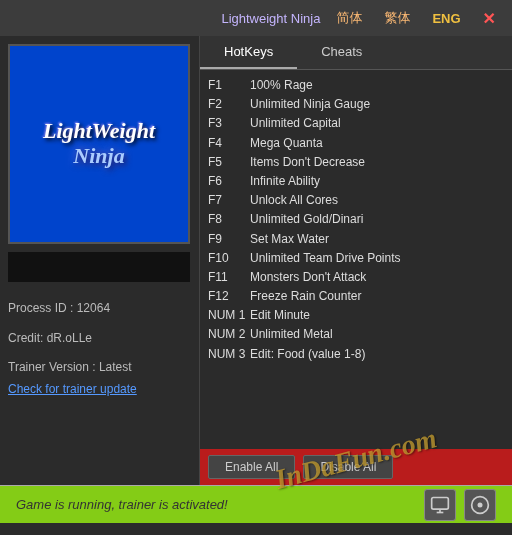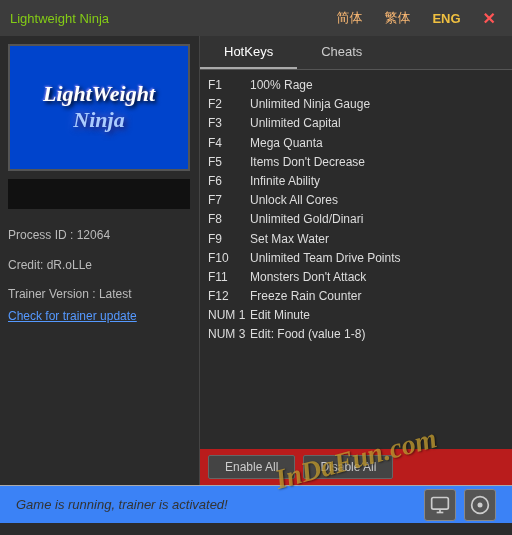--- a/index.html
+++ b/index.html
@@ -17,22 +17,23 @@
     #title-bar {
       display: flex;
       align-items: center;
       background: #3c3c3c;
       height: 36px;
       padding: 0 10px;
       gap: 10px;
     }
     #title-text {
       flex: 1;
-      color: #84cc16;
-      font-size: 13px;
+      color: #c4b5fd;
+      font-size: 13px;
+      text-align: right;
     }
     .lang-btn {
       color: #fdba74;
       font-size: 13px;
       cursor: pointer;
       padding: 2px 6px;
     }
     .lang-btn.active {
       color: #f0c040;
       font-weight: bold;
@@ -56,21 +57,21 @@
       width: 200px;
       min-width: 200px;
       background: #2b2b2b;
       display: flex;
       flex-direction: column;
       padding: 8px;
       border-right: 1px solid #444;
     }
     #game-image {
       width: 182px;
-      height: 127px;
+      height: 200px;
       background: #0044cc;
       border: 2px solid #555;
       display: flex;
       align-items: center;
       justify-content: center;
       margin-bottom: 8px;
       position: relative;
       overflow: hidden;
     }
     #game-logo-text {
@@ -194,21 +195,21 @@
       color: #ccc;
       border: 1px solid #666;
       cursor: pointer;
       font-size: 12px;
       border-radius: 2px;
     }
 
     
     #status-bar {
       height: 38px;
-      background: #3b82f6;
+      background: #84cc16;
       display: flex;
       align-items: center;
       justify-content: space-between;
       padding: 0 16px;
       border-top: 1px solid #aaa;
     }
     #status-text {
       color: #333;
       font-size: 13px;
       font-style: italic;
@@ -316,20 +317,24 @@
           <span class="cheat-key">F11</span>
           <span class="cheat-desc">Monsters Don't Attack</span>
         </div>
         <div class="cheat-item">
           <span class="cheat-key">F12</span>
           <span class="cheat-desc">Freeze Rain Counter</span>
         </div>
         <div class="cheat-item">
           <span class="cheat-key">NUM 1</span>
           <span class="cheat-desc">Edit Minute</span>
+        </div>
+        <div class="cheat-item">
+          <span class="cheat-key">NUM 2</span>
+          <span class="cheat-desc">Unlimited Metal</span>
         </div>
         <div class="cheat-item">
           <span class="cheat-key">NUM 3</span>
           <span class="cheat-desc">Edit: Food (value 1-8)</span>
         </div>
       </div>
 
     <div id="action-buttons">
       <button class="action-btn">Enable All</button>
       <button class="action-btn">Disable All</button>

